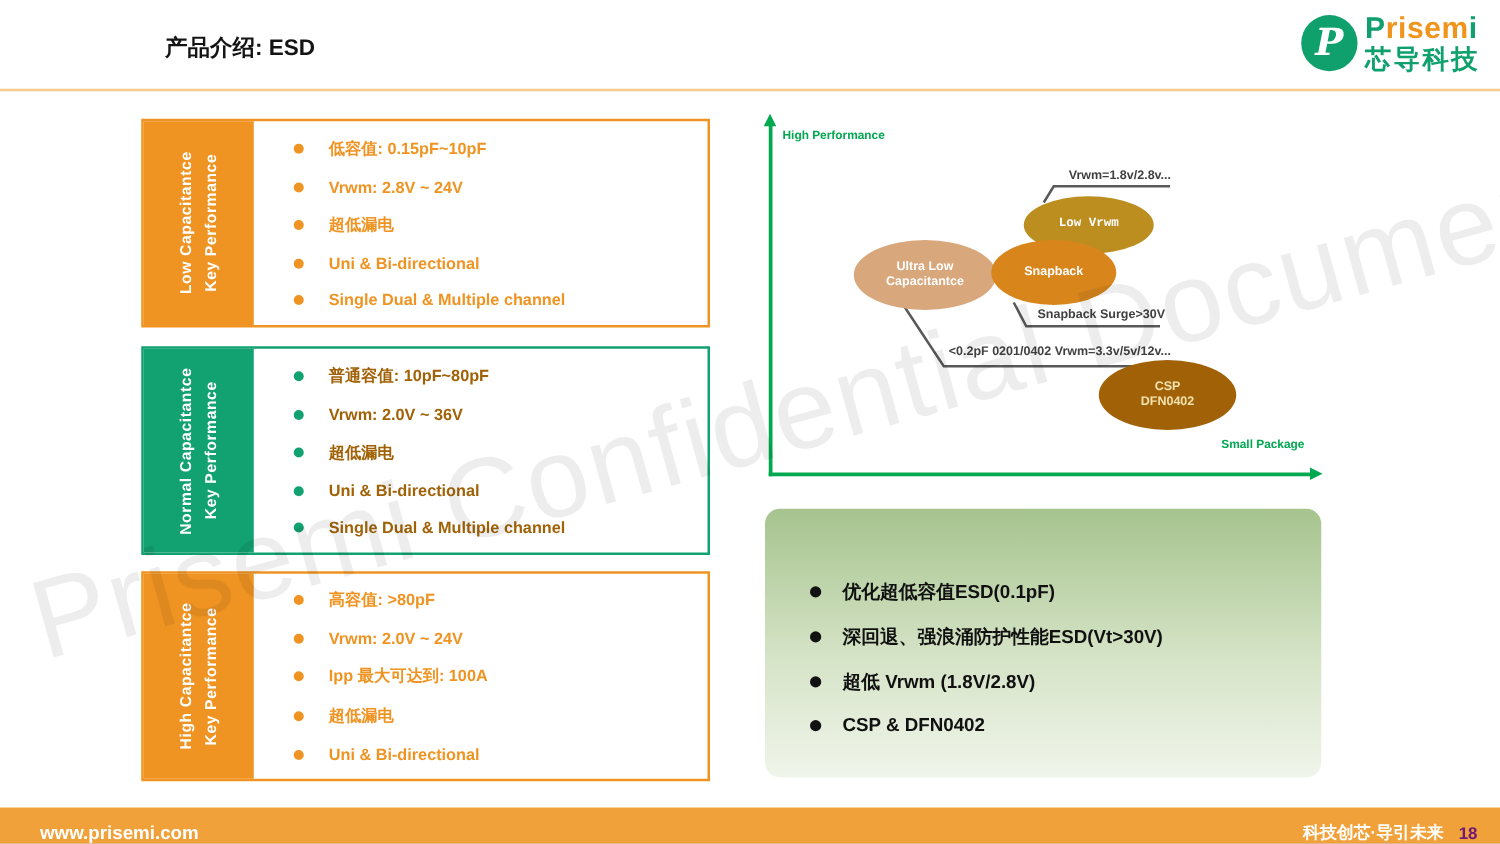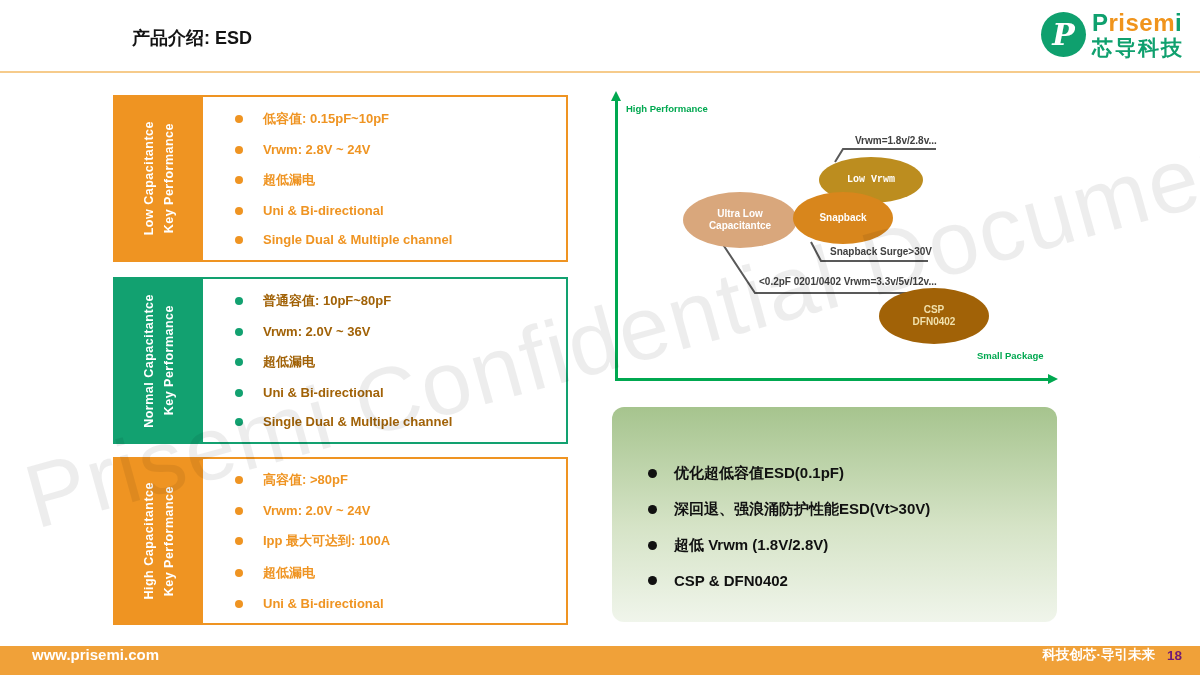--- a/index.html
+++ b/index.html
@@ -69,21 +69,21 @@
   .roadmap-tab { position:absolute; left:637px; top:394px; width:229px; height:37px; background:#fff;
     border:2px solid #2FA783; border-radius:8px; display:flex; align-items:center; padding-left:18px; z-index:3; }
   .roadmap-tab span { font-size:16px; font-weight:700; color:#111; white-space:pre; }
   .roadmap-list { position:absolute; left:648px; top:464px; width:400px; display:flex;
     flex-direction:column; gap:17px; z-index:3; }
   .roadmap-list .bullet .dot { background:#111; width:9px; height:9px; margin-right:17px; }
   .roadmap-list .btext { color:#111; font-size:15px; font-weight:600; }
 
   
   .footer { position:absolute; left:0; bottom:0; width:1200px; height:29px; background:#F0A139;
-    display:flex; align-items:flex-start; justify-content:space-between; padding:0 18px 0 32px; z-index:10; }
+    display:flex; align-items:flex-end; justify-content:space-between; padding:0 18px 0 32px; z-index:10; }
   .footer-url { color:#fff; font-size:15px; font-weight:700; }
   .footer-right { display:flex; align-items:center; gap:12px; }
   .footer-slogan { color:#fff; font-size:13.5px; font-weight:600; }
   .footer-page { color:#701a75; font-size:13.5px; font-weight:800; }
 </style>
 </head>
 <body>
 
 <div class="slide">
 

